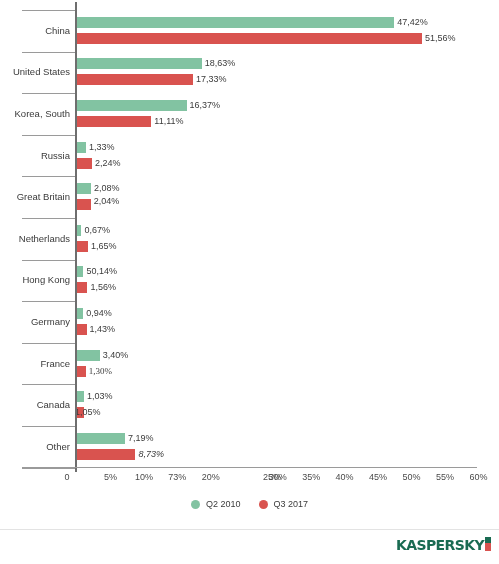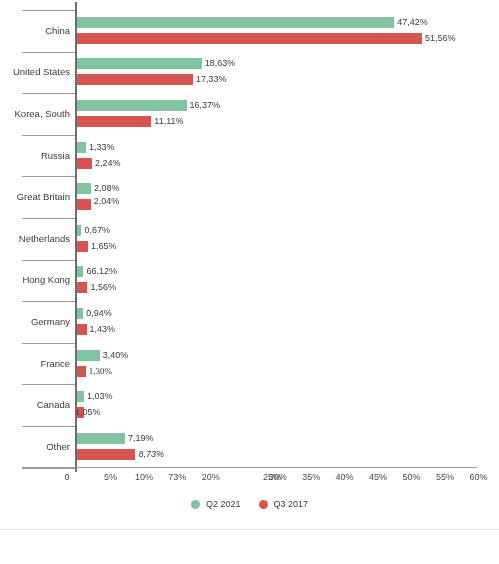--- a/index.html
+++ b/index.html
@@ -218,21 +218,21 @@
       <div class="bar-label" style="top: 183.2px; left: 93.9152px;">2,08%</div>
       <div class="bar q3" style="top: 199.2px; width: 13.6476px; background: rgb(217, 83, 79);"></div>
       <div class="bar-label" style="top: 196px; left: 93.6476px;">2,04%</div>
       <div class="cat-label" style="top: 233.8px;">Netherlands</div>
       <div class="bar q2" style="top: 224.8px; width: 4.4823px; background: rgb(130, 195, 162);"></div>
       <div class="bar-label" style="top: 224.8px; left: 84.4823px;">0,67%</div>
       <div class="bar q3" style="top: 240.8px; width: 11.0385px; background: rgb(217, 83, 79);"></div>
       <div class="bar-label" style="top: 240.8px; left: 91.0385px;">1,65%</div>
       <div class="cat-label" style="top: 275.4px;">Hong Kong</div>
       <div class="bar q2" style="top: 266.4px; width: 6.4224px; background: rgb(130, 195, 162);"></div>
-      <div class="bar-label" style="top: 266.4px; left: 86.4224px;">66,12%</div>
+      <div class="bar-label" style="top: 266.4px; left: 86.4224px;">50,14%</div>
       <div class="bar q3" style="top: 282.4px; width: 10.4364px; background: rgb(217, 83, 79);"></div>
       <div class="bar-label" style="top: 282.4px; left: 90.4364px;">1,56%</div>
       <div class="cat-label" style="top: 317px;">Germany</div>
       <div class="bar q2" style="top: 308px; width: 6.2886px; background: rgb(130, 195, 162);"></div>
       <div class="bar-label" style="top: 308px; left: 86.2886px;">0,94%</div>
       <div class="bar q3" style="top: 324px; width: 9.5667px; background: rgb(217, 83, 79);"></div>
       <div class="bar-label" style="top: 324px; left: 89.5667px;">1,43%</div>
       <div class="cat-label" style="top: 358.6px;">France</div>
       <div class="bar q2" style="top: 349.6px; width: 22.746px; background: rgb(130, 195, 162);"></div>
       <div class="bar-label" style="top: 349.6px; left: 102.746px;">3,40%</div>
@@ -264,23 +264,27 @@
       <div class="xtick" style="left: 378.05px;">45%</div>
       <div class="xtick" style="left: 411.5px;">50%</div>
       <div class="xtick" style="left: 444.95px;">55%</div>
       <div class="xtick" style="left: 478.4px;">60%</div>
     </div>
 </div>
 
 <div id="legend">
     <div class="legend-item">
       <span class="legend-dot q2" style="background: rgb(130, 195, 162);"></span>
-      <span>Q2 2021</span>
+      <span>Q2 2010</span>
     </div>
     <div class="legend-item">
       <span class="legend-dot q3" style="background: rgb(217, 83, 79);"></span>
       <span>Q3 2017</span>
     </div>
   </div>
 
 <div id="footer-rule"></div>
 <div id="footer">
+  <div id="kaspersky-logo">
+    <span id="kaspersky-wordmark">KASPERSKY</span>
+    <span id="kaspersky-mark"></span>
+  </div>
 </div>
 
 </body></html>

